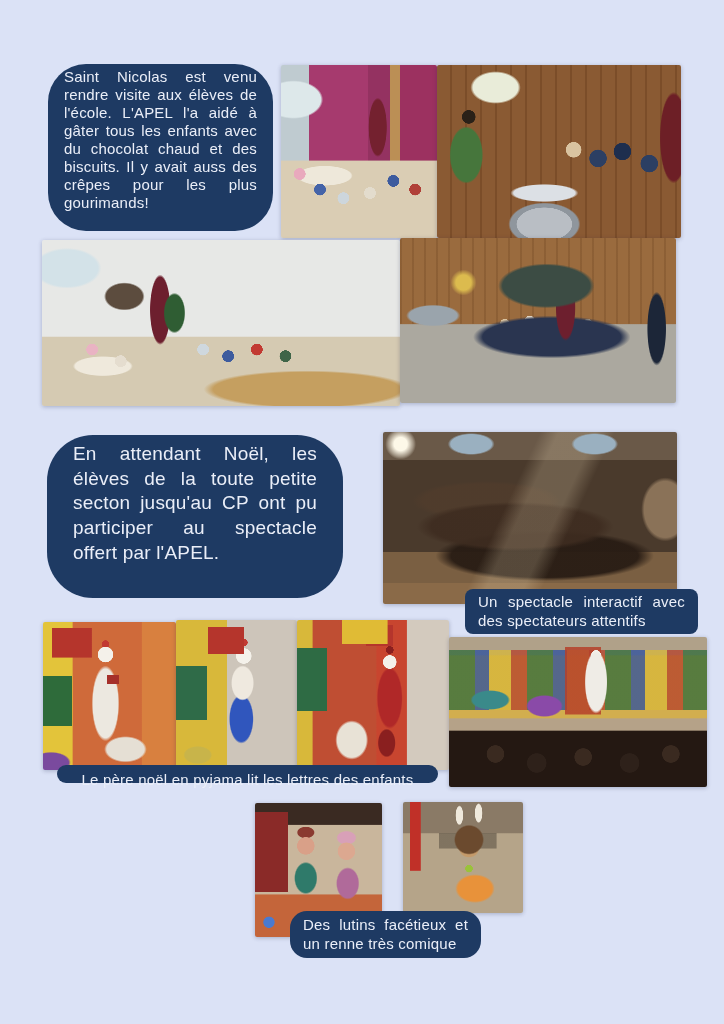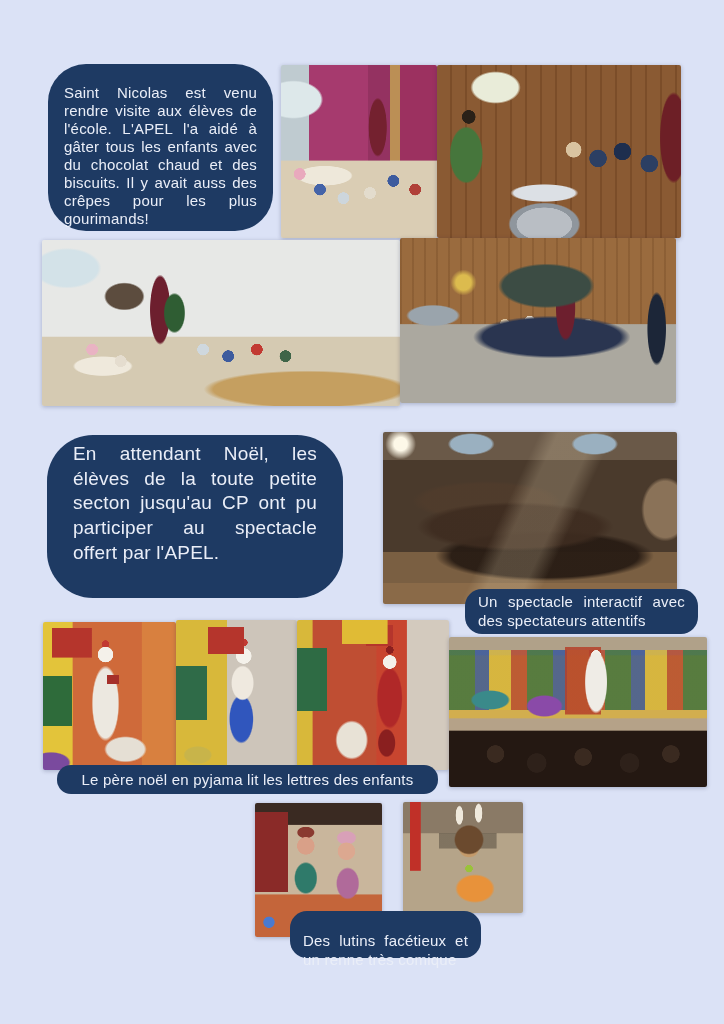--- a/index.html
+++ b/index.html
@@ -14,43 +14,43 @@
     font-family:"Liberation Sans","DejaVu Sans",sans-serif;
     overflow:hidden;
   }
   
   .tbox{
     position:absolute;background:var(--navy);color:var(--ink);
     box-sizing:border-box;
   }
   .tb1{
     left:48px;top:64px;width:225px;height:167px;border-radius:38px;
-    padding:20px 16px;font-size:15px;line-height:1.2;letter-spacing:.2px;
+    padding:4px 16px;font-size:15px;line-height:1.2;letter-spacing:.2px;
     text-align:justify;
   }
   .tb2{
     left:47px;top:435px;width:296px;height:163px;border-radius:46px;
     padding:7px 26px;font-size:19px;line-height:1.3;letter-spacing:.2px;
     text-align:justify;
   }
   .cap{
     position:absolute;background:var(--navy);color:var(--ink);
     box-sizing:border-box;z-index:3;letter-spacing:.2px;
   }
   .cap1{
-    left:465px;top:589px;width:233px;height:45px;border-radius:17px;
+    left:465px;top:589px;width:233px;height:45px;border-radius:8px;
     padding:4px 13px;font-size:15px;line-height:1.25;text-align:justify;
   }
   .cap2{
-    left:57px;top:765px;width:381px;height:29px;border-radius:14px;
+    left:57px;top:765px;width:381px;height:18px;border-radius:14px;
     font-size:15px;line-height:29px;text-align:center;white-space:nowrap;
   }
   .cap3{
     left:290px;top:911px;width:191px;height:47px;border-radius:17px;
-    padding:21px 13px;font-size:15px;line-height:1.25;text-align:justify;
+    padding:5px 13px;font-size:15px;line-height:1.25;text-align:justify;
   }
   
   .ph{
     position:absolute;border-radius:2px;z-index:1;
     box-shadow:0 1px 4px rgba(30,40,80,.28);
   }
   
   .p1{left:281px;top:65px;width:156px;height:173px;
     background:
       radial-gradient(circle 6px at 12% 63%, #e9a9bd 96%, transparent 100%),

